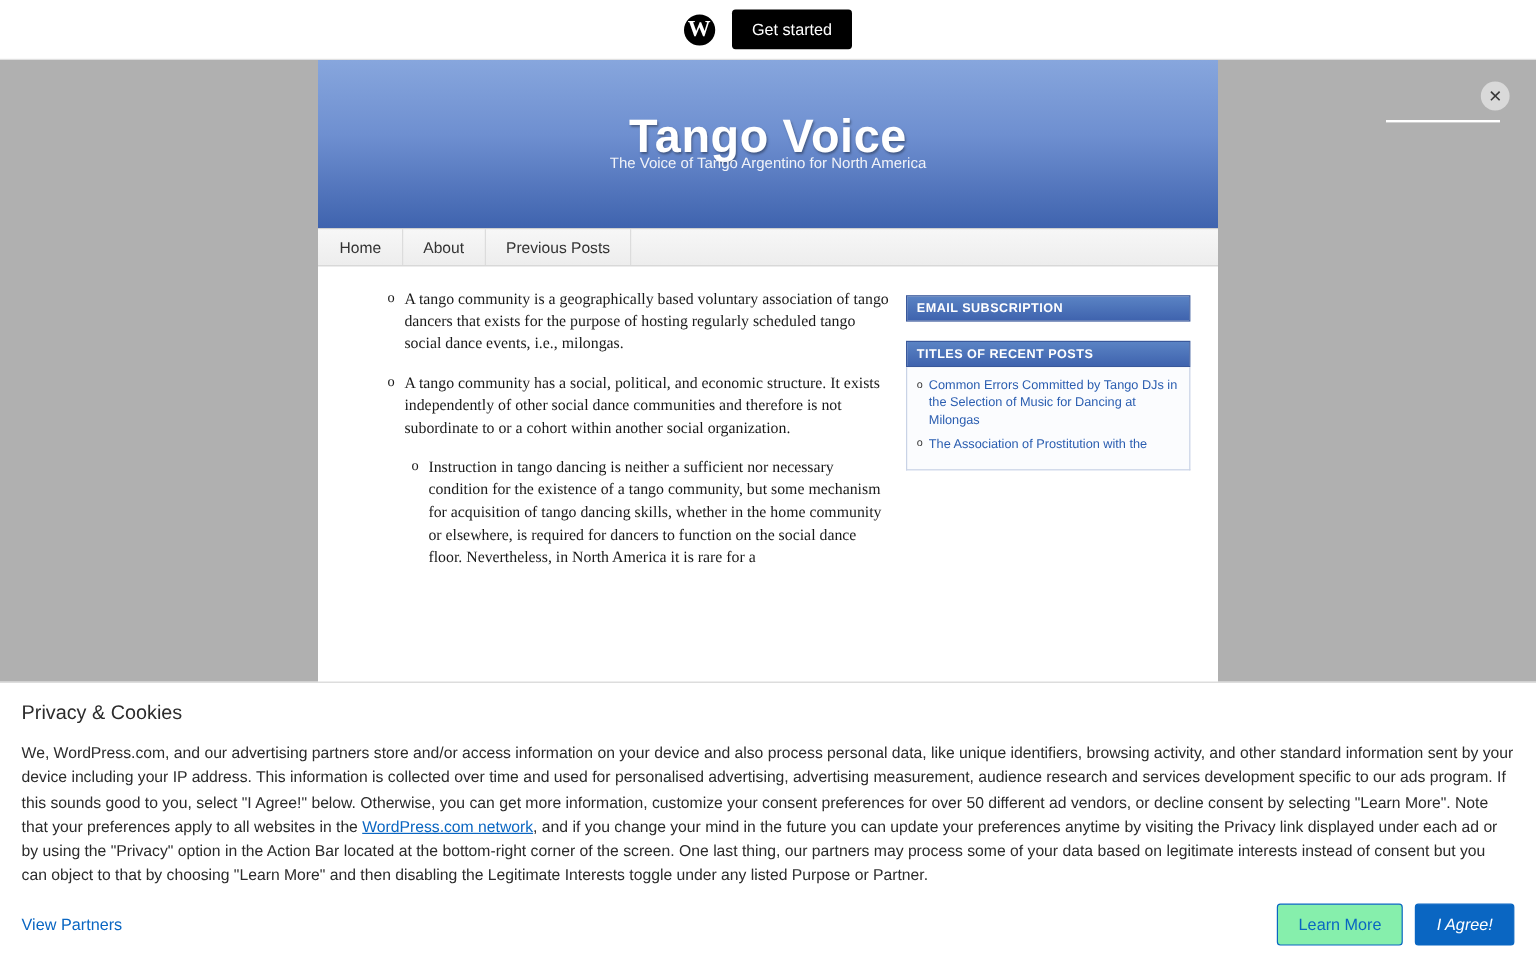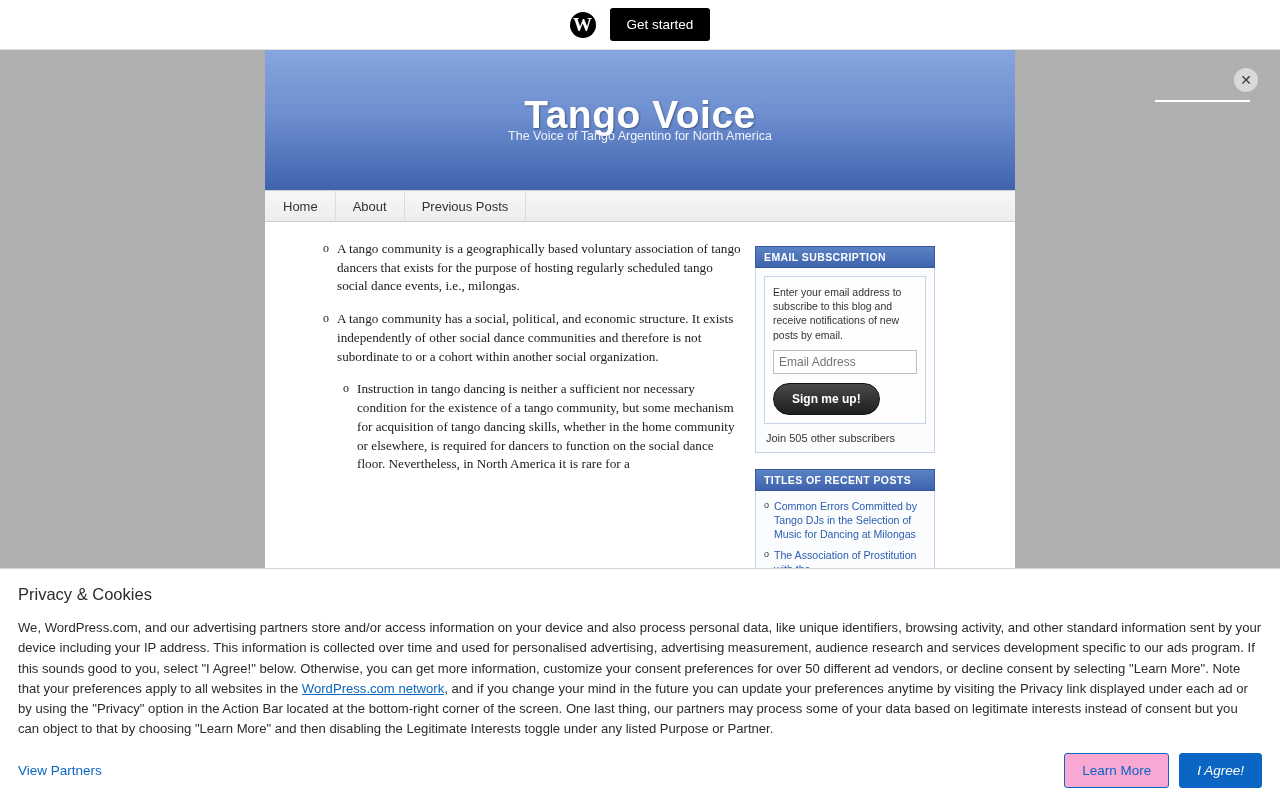--- a/index.html
+++ b/index.html
@@ -98,21 +98,21 @@
     background: transparent;
   }
   #site-nav .nav-item:first-child { border-left: 1px solid transparent; }
 
   
   #content-wrap {
     display: flex;
     padding: 18px 20px 0 20px;
   }
   #main-col { width: 470px; padding-right: 14px; }
-  #side-col { width: 180px; padding-top: 6px; }
+  #side-col { width: 237px; padding-top: 6px; }
 
   #post-title {
     font-size: 19.5px;
     font-weight: bold;
     color: #222;
     line-height: 1.35;
     margin: 8px 0 22px 22px;
     font-family: "Liberation Sans", sans-serif;
   }
 
@@ -267,21 +267,21 @@
     cursor: pointer;
   }
   #privacy-buttons { display: flex; gap: 10px; }
   .pv-btn {
     font-size: 13.5px;
     padding: 9px 17px;
     border-radius: 3px;
     cursor: pointer;
   }
   #learn-more-btn {
-    background: #f9a8d4;
+    background: #86efac;
     color: #0a66c2;
     border: 1px solid #0a66c2;
   }
   #agree-btn {
     background: #0a66c2;
     color: #ffffff;
     border: 1px solid #0a66c2;
     font-style: italic;
   }
 </style>
@@ -316,28 +316,20 @@
         <li class="bullet-item level-1">A tango community is a geographically based voluntary association of tango dancers that exists for the purpose of hosting regularly scheduled tango social dance events, i.e., milongas.</li>
         <li class="bullet-item level-1">A tango community has a social, political, and economic structure. It exists independently of other social dance communities and therefore is not subordinate to or a cohort within another social organization.</li>
         <li class="bullet-item level-2">Instruction in tango dancing is neither a sufficient nor necessary condition for the existence of a tango community, but some mechanism for acquisition of tango dancing skills, whether in the home community or elsewhere, is required for dancers to function on the social dance floor. Nevertheless, in North America it is rare for a</li>
       </ul>
     </div>
 
     <div id="side-col">
 
       <div class="widget">
         <div class="widget-title">Email Subscription</div>
-        <div class="widget-body">
-          <div class="subscribe-box">
-            <div class="subscribe-text">Enter your email address to subscribe to this blog and receive notifications of new posts by email.</div>
-            <input id="email-input" type="text" placeholder="Email Address" style="">
-            <button id="signup-button">Sign me up!</button>
-          </div>
-          <div class="subscriber-count">Join 505 other subscribers</div>
-        </div>
       </div>
 
       <div class="widget">
         <div class="widget-title">Titles of Recent Posts</div>
         <div class="widget-body">
           <ul class="recent-list">
             <li class="recent-item">Common Errors Committed by Tango DJs in the Selection of Music for Dancing at Milongas</li>
             <li class="recent-item">The Association of Prostitution with the</li>
           </ul>
         </div>

